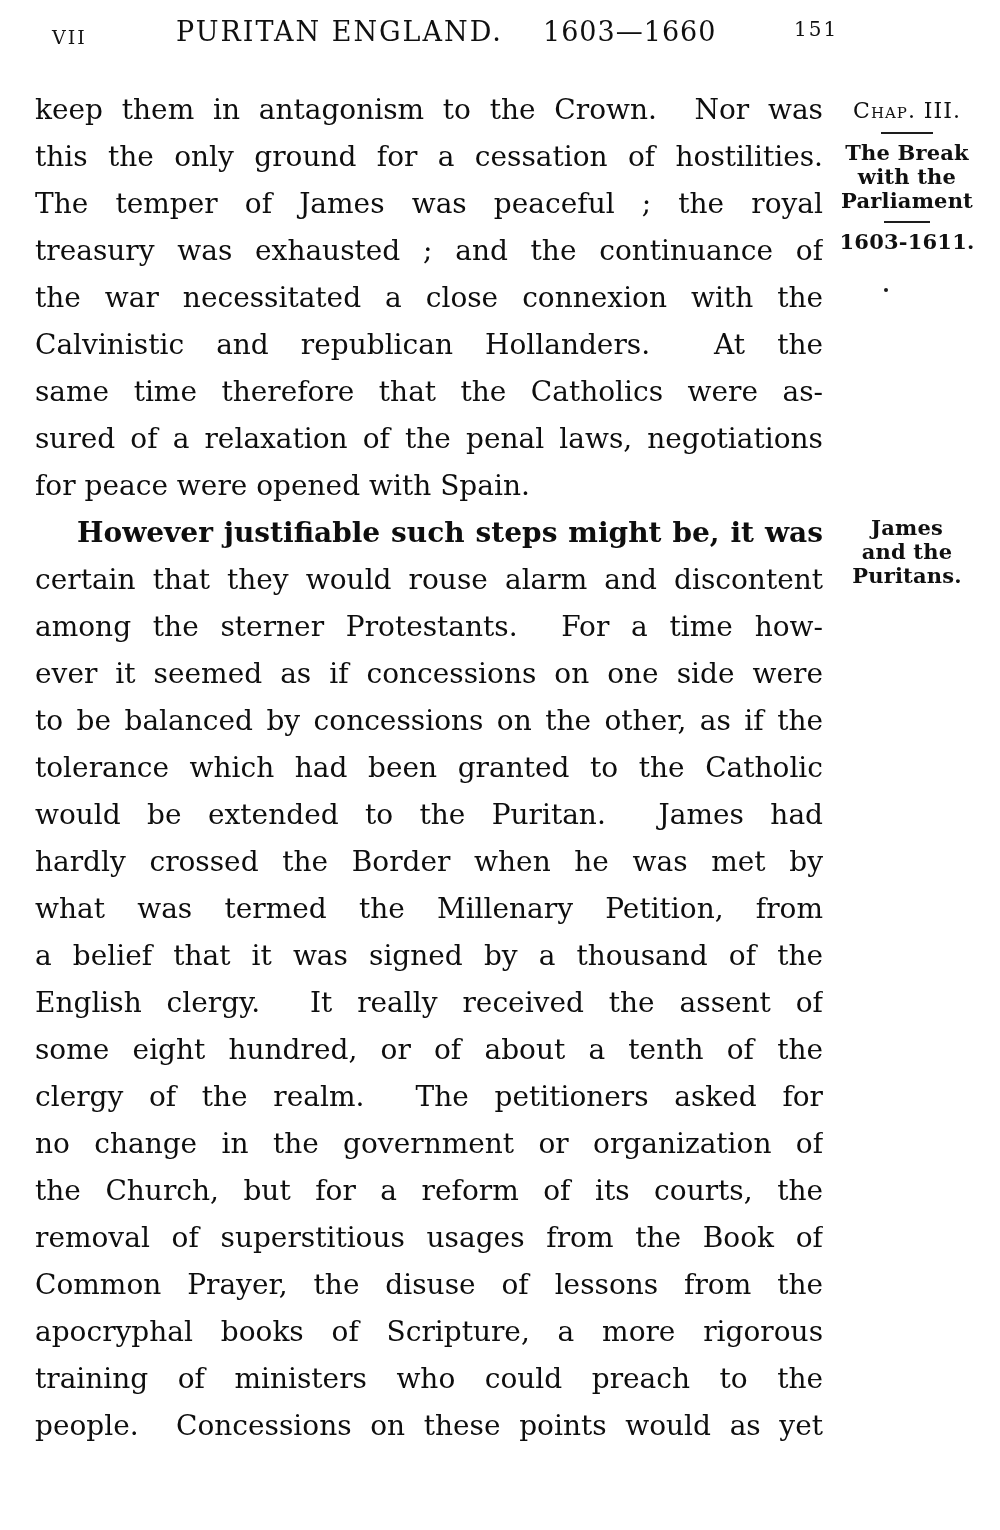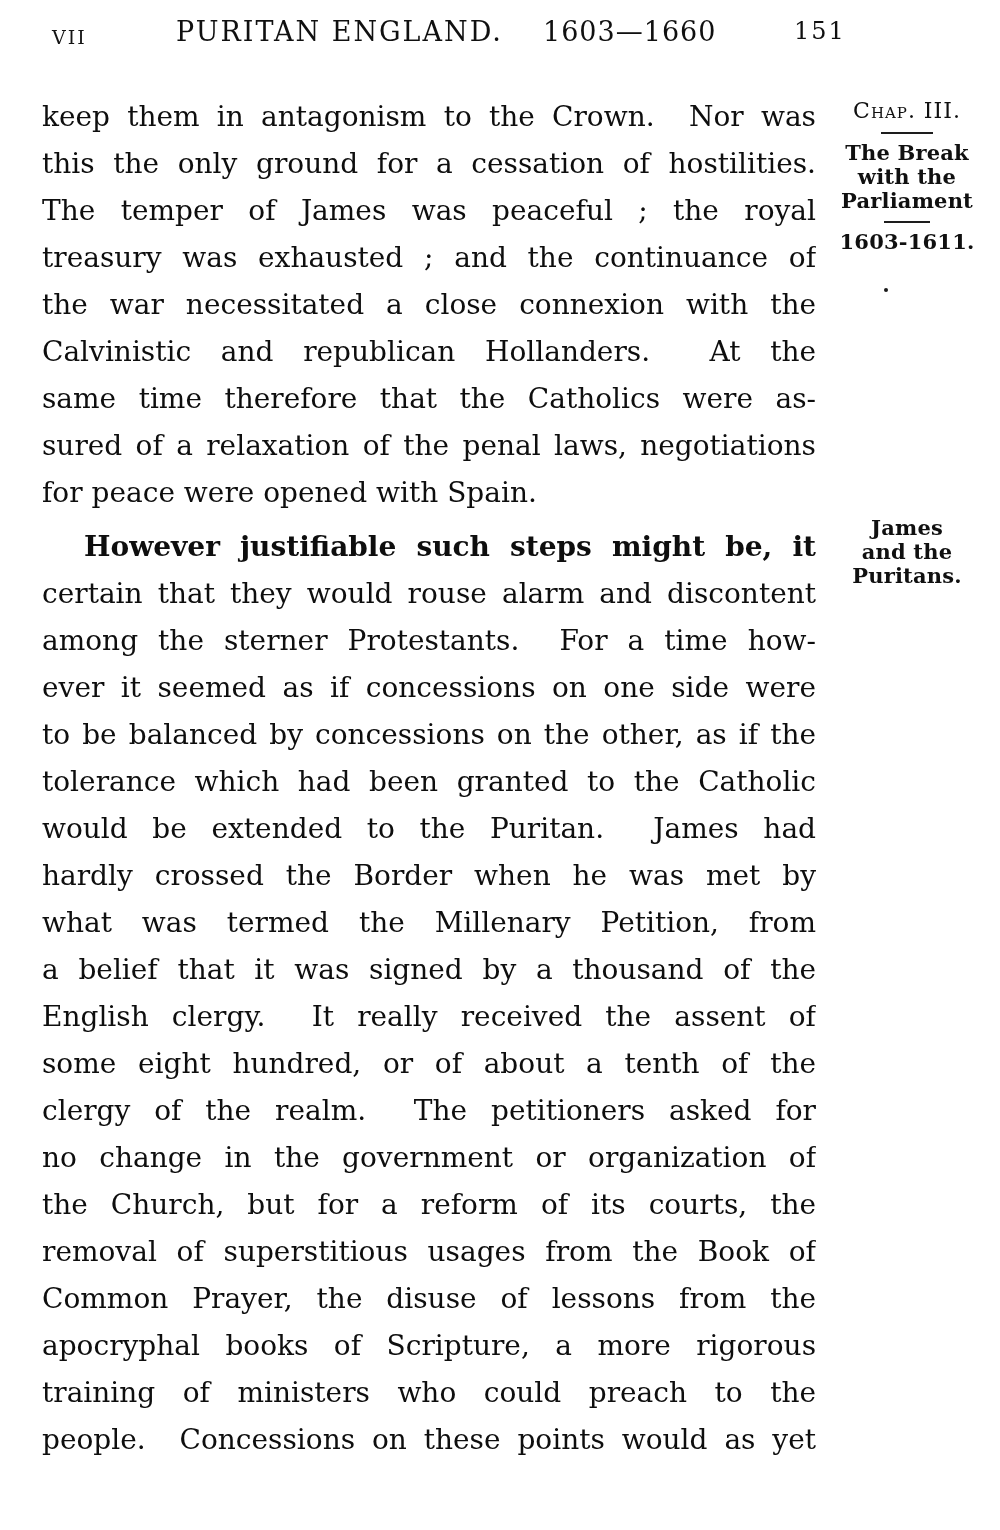--- a/index.html
+++ b/index.html
@@ -27,28 +27,28 @@
   .head-title {
     position: absolute; left: 160px; top: 16px;
     font-size: 27px; letter-spacing: 2px; color: #101010;
   }
   .head-dates {
     position: absolute; left: 527px; top: 16px;
     font-size: 27px; letter-spacing: 1px; color: #101010;
   }
   .head-pagenum {
     position: absolute; left: 778px; top: 17px;
-    font-size: 24px; letter-spacing: 2px; color: #101010;
+    font-size: 20px; letter-spacing: 2px; color: #101010;
   }
 
   
   .body-text {
     position: absolute; left: 35px; top: 86px; width: 788px;
   }
-  .paragraph { margin: 7px; padding: 0; }
+  .paragraph { margin: 0; padding: 0; }
   .line {
     height: 47px;
     line-height: 47px;
     font-size: 28px;
     color: #0e0e0e;
     text-align: justify;
     text-align-last: justify;
     overflow: hidden;
     white-space: normal;
   }

